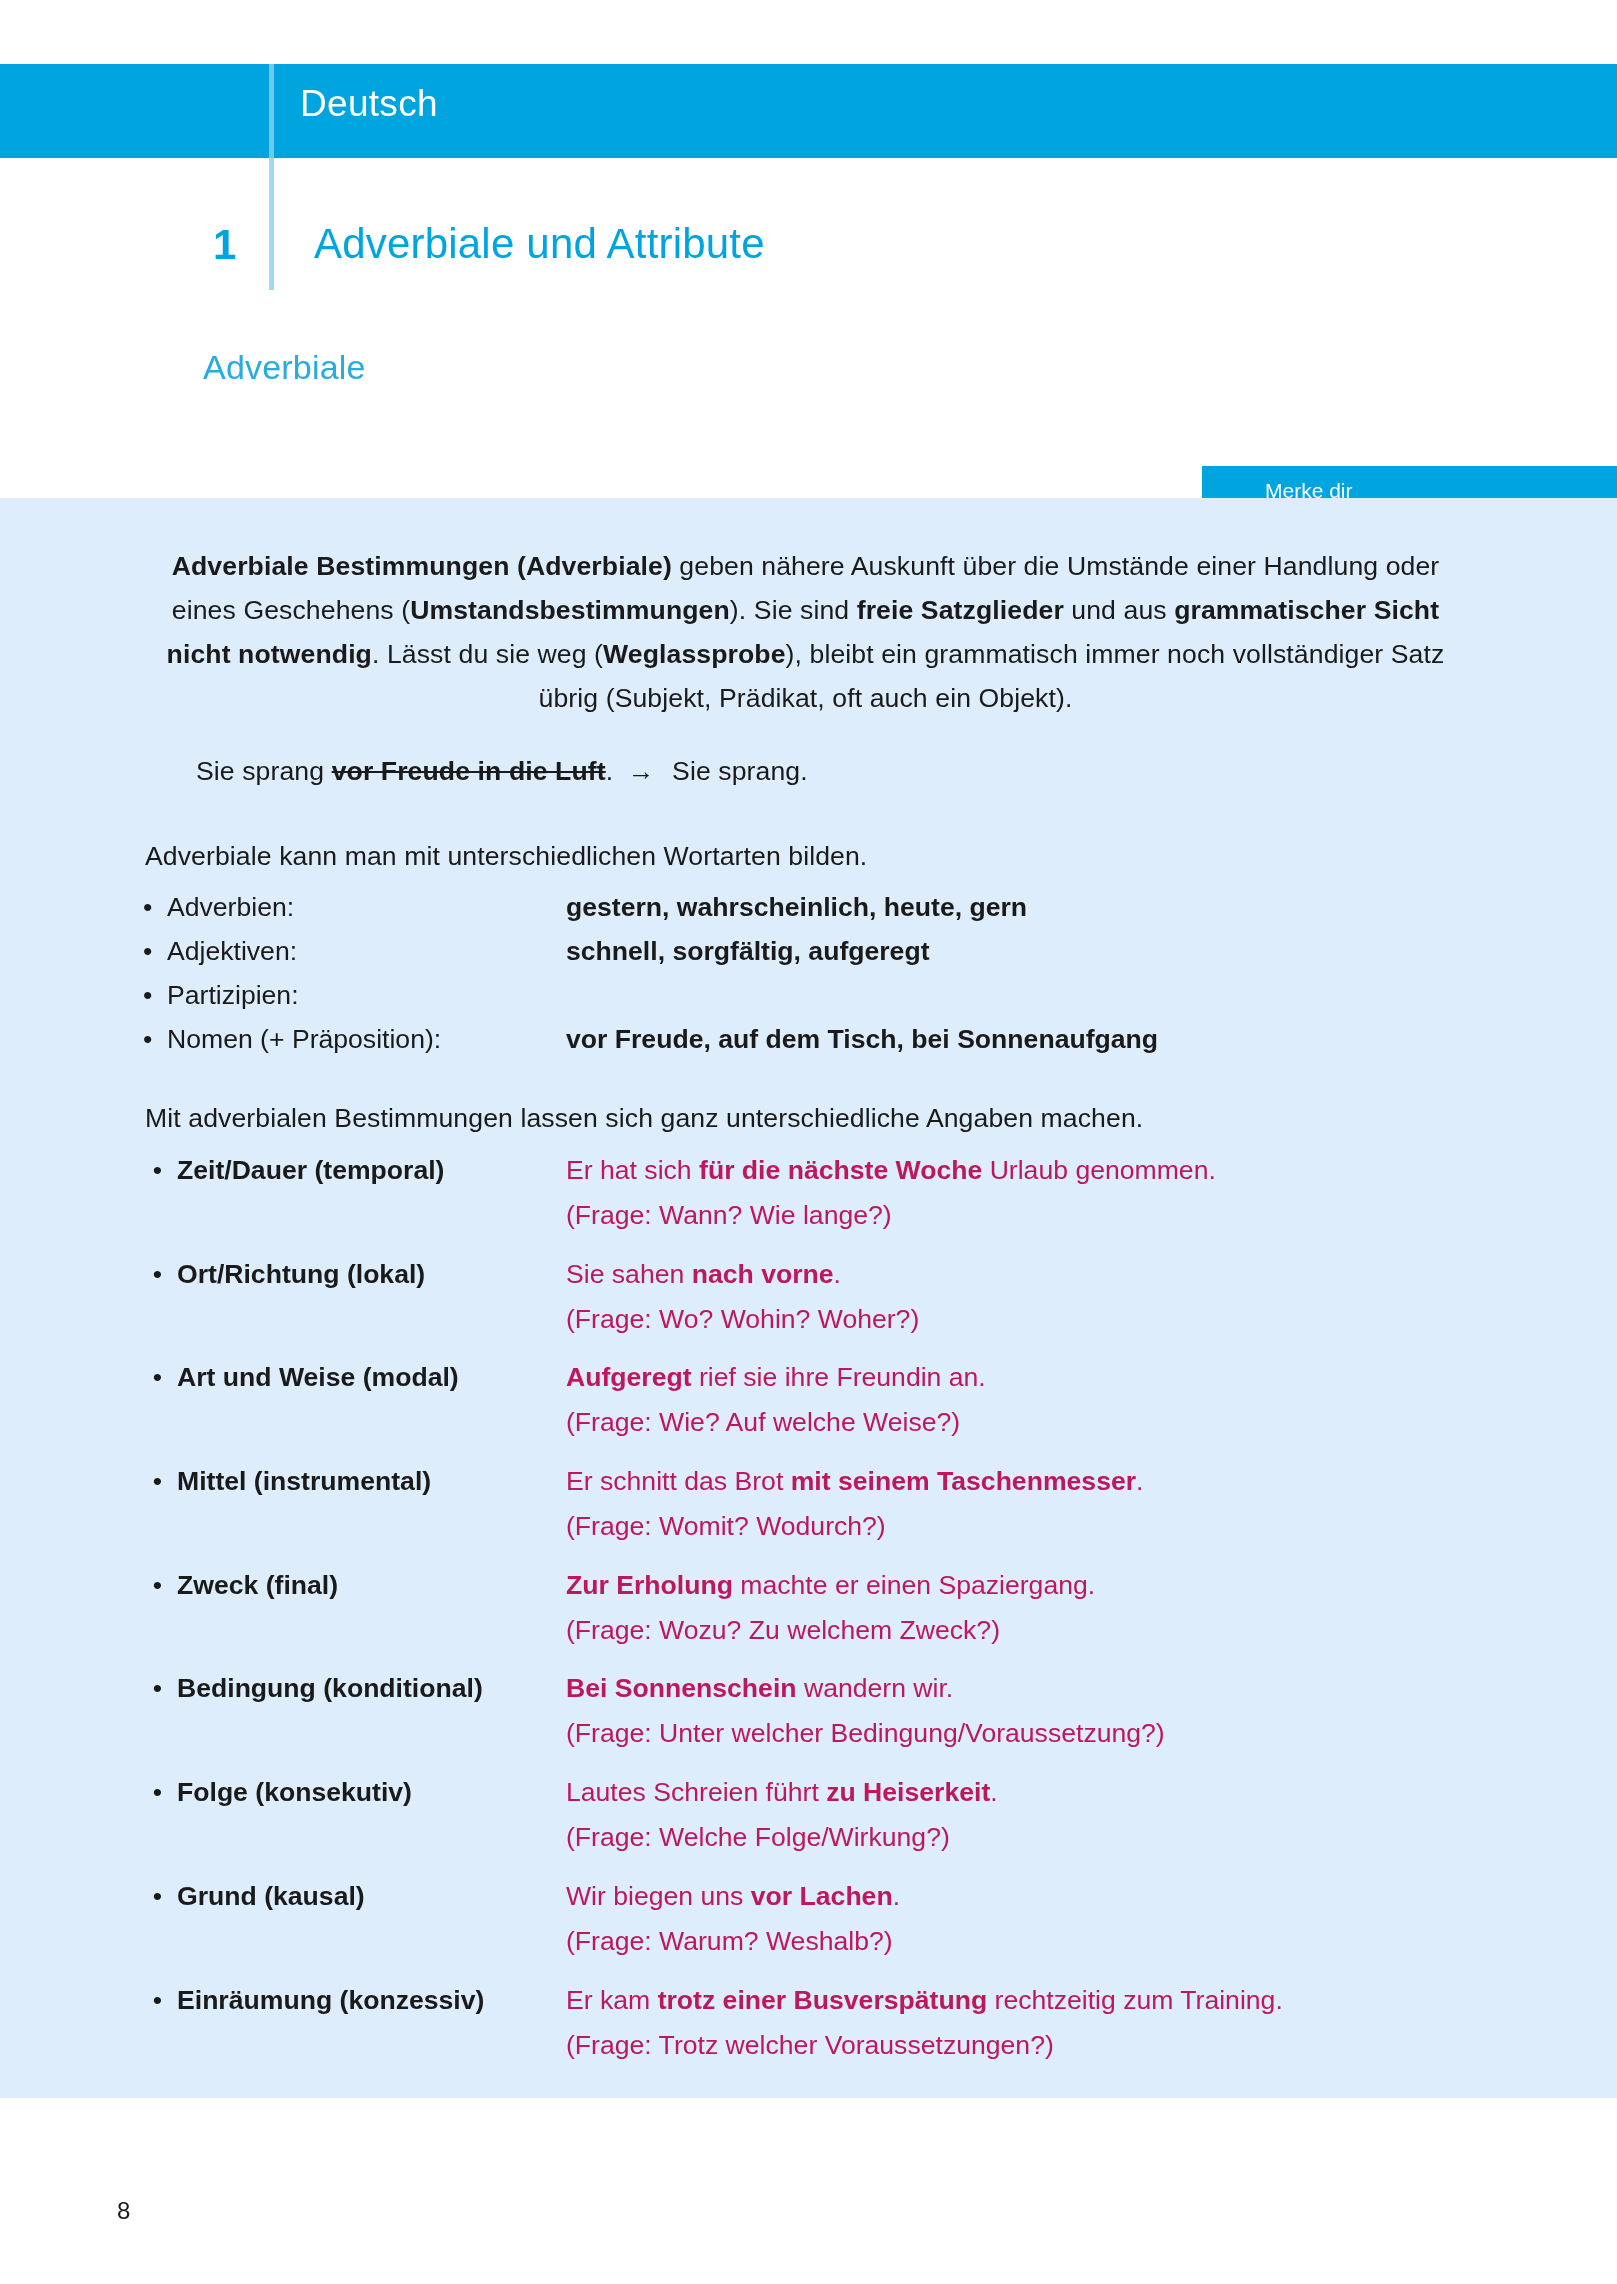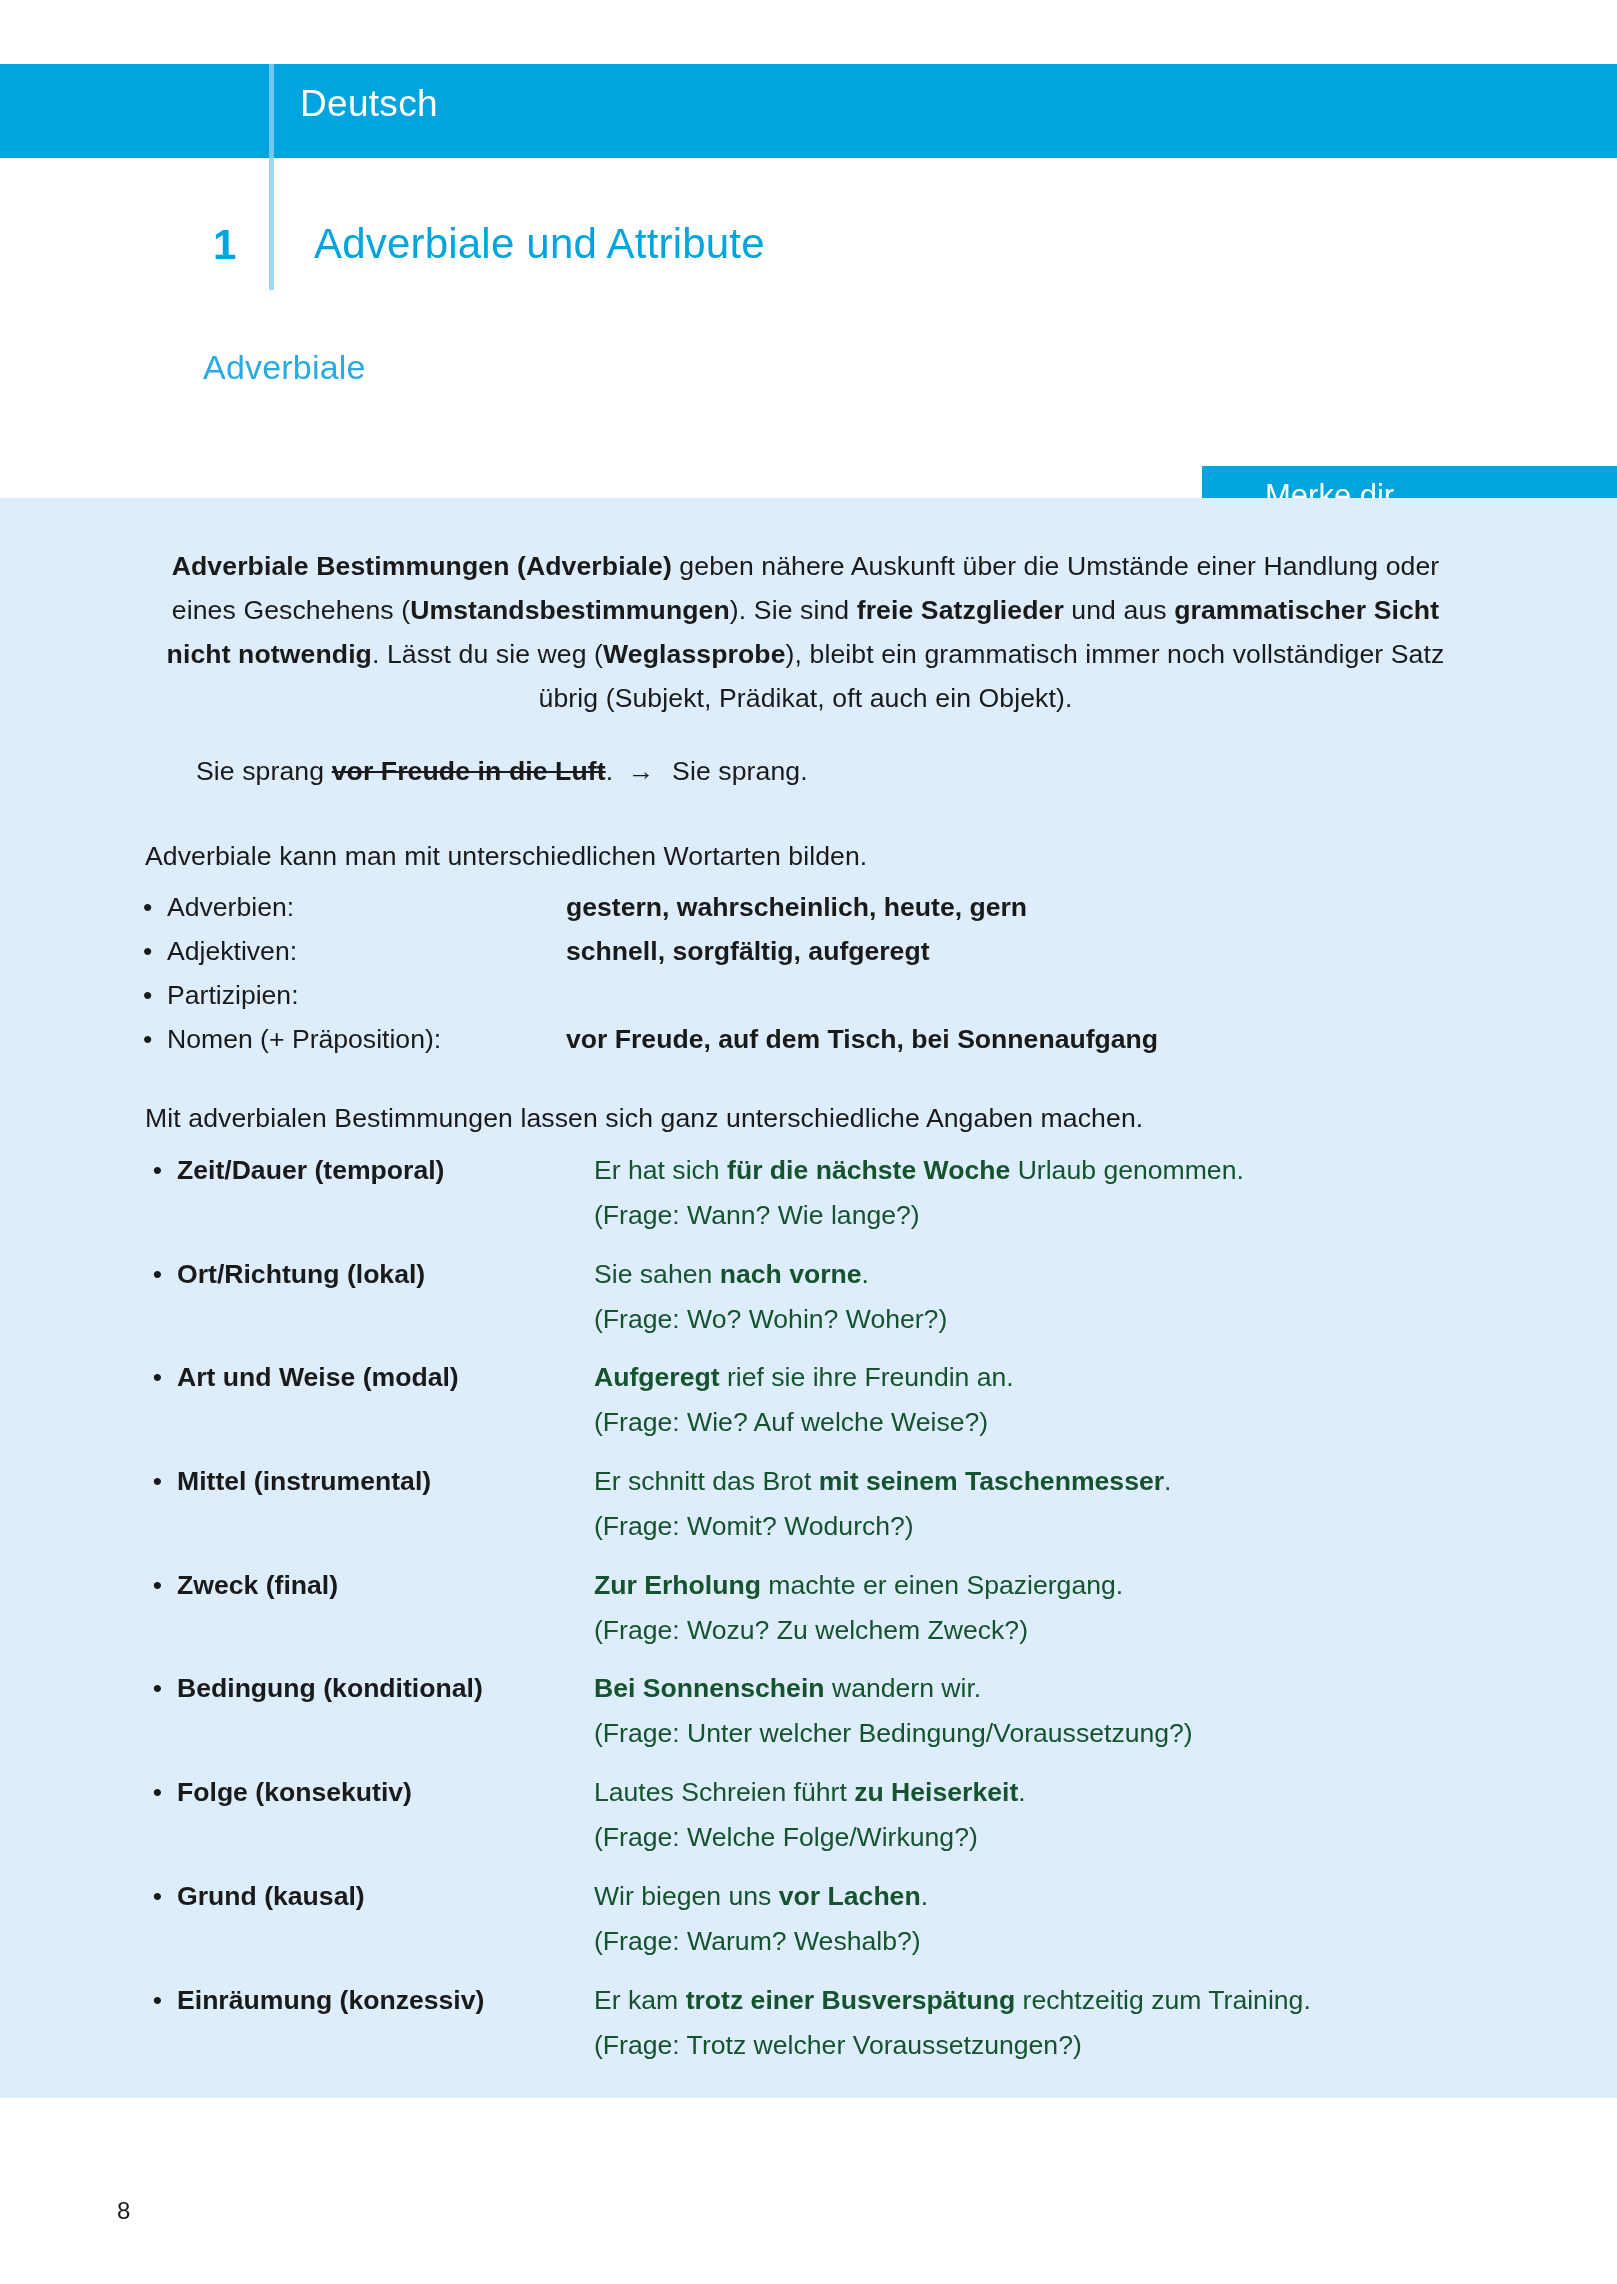--- a/index.html
+++ b/index.html
@@ -91,21 +91,21 @@
     left: 1202px;
     top: 466px;
     width: 416px;
     height: 58px;
     background: #00A5E0;
   }
   .merke-tab-label {
     position: absolute;
     left: 1265px;
     top: 480px;
-    font-size: 31px;
+    font-size: 21px;
     color: #ffffff;
     line-height: 1;
   }
 
   
   .panel {
     position: absolute;
     left: 0;
     top: 498px;
     width: 1618px;
@@ -190,23 +190,22 @@
     font-size: 26.6px;
     font-weight: bold;
     color: #1A1A1A;
     line-height: 45px;
   }
   .k-right {
     flex: 1 1 auto;
   }
   .k-sentence, .k-question {
     font-size: 26.6px;
-    color: #14532d;
+    color: #be185d;
     line-height: 45px;
-    margin-left: 28px;
   }
   .k-sentence b { font-weight: bold; }
 
   
   .page-number {
     position: absolute;
     left: 117px;
     top: 2199px;
     font-size: 24px;
     color: #1A1A1A;

